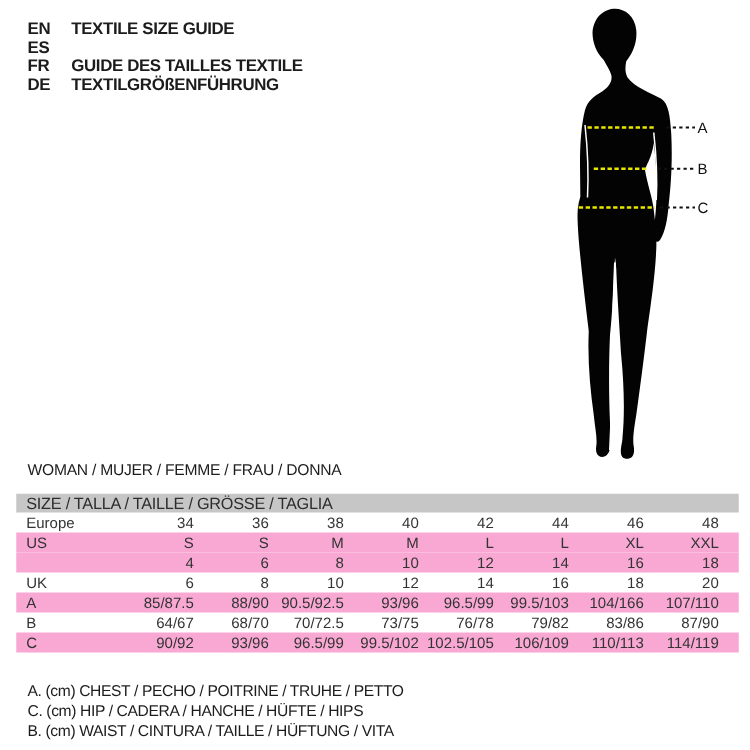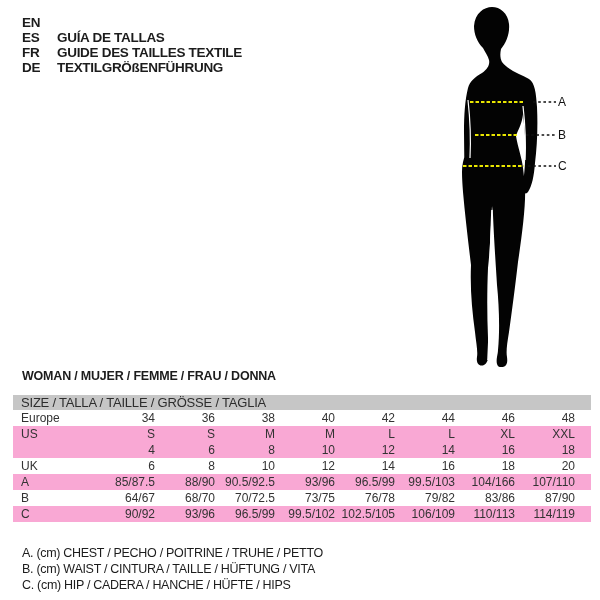--- a/index.html
+++ b/index.html
@@ -15,21 +15,21 @@
 
   
   .figure-svg { position:absolute; left:430px; top:0; }
 
   .marker-label { position:absolute; left:558px; width:16px; font-size:12px; color:#111; text-align:left; }
   .marker-a { top:95px; }
   .marker-b { top:128px; }
   .marker-c { top:159px; }
 
   
-  .section-title { position:absolute; left:22px; top:369px; font-weight:bold; font-size:12.5px; letter-spacing:-0.2px; }
+  .section-title { position:absolute; left:22px; top:369px; font-weight:normal; font-size:12.5px; letter-spacing:-0.2px; }
 
   
   .size-table { position:absolute; left:13px; top:395px; width:578px; font-size:12px; color:#333333; }
   .table-header { height:15px; line-height:15px; background:#c6c6c6; padding-left:8px; color:#2d2d2d; font-size:13px; letter-spacing:-0.2px; }
   .table-row { display:grid; grid-template-columns:82px repeat(8,60px); height:16px; line-height:16px; }
   .table-row .rlabel { padding-left:8px; text-align:left; }
   .table-row .cell { text-align:right; }
   .row-alt { background:#f9a8d4; }
 
   
@@ -37,24 +37,24 @@
   .legend-line { font-weight:normal; font-size:12.5px; line-height:16px; letter-spacing:-0.3px; }
 </style>
 </head>
 <body>
 
 <div class="canvas">
 
   <div class="lang-block">
     <div class="lang-row">
       <span class="lang-code">EN</span>
+      <span class="lang-label">TEXTILE SIZE GUIDE</span>
     </div>
     <div class="lang-row">
       <span class="lang-code">ES</span>
-      <span class="lang-label">GUÍA DE TALLAS</span>
     </div>
     <div class="lang-row">
       <span class="lang-code">FR</span>
       <span class="lang-label">GUIDE DES TAILLES TEXTILE</span>
     </div>
     <div class="lang-row">
       <span class="lang-code">DE</span>
       <span class="lang-label">TEXTILGRÖßENFÜHRUNG</span>
     </div>
   </div>
@@ -211,17 +211,17 @@
       <span class="cell">99.5/102</span>
       <span class="cell">102.5/105</span>
       <span class="cell">106/109</span>
       <span class="cell">110/113</span>
       <span class="cell">114/119</span>
     </div>
   </div>
 
   <div class="legend">
     <div class="legend-line">A. (cm) CHEST / PECHO / POITRINE / TRUHE / PETTO</div>
+    <div class="legend-line">C. (cm) HIP / CADERA / HANCHE / HÜFTE / HIPS</div>
     <div class="legend-line">B. (cm) WAIST / CINTURA / TAILLE / HÜFTUNG / VITA</div>
-    <div class="legend-line">C. (cm) HIP / CADERA / HANCHE / HÜFTE / HIPS</div>
   </div>
 
 </div>
 
 </body></html>

